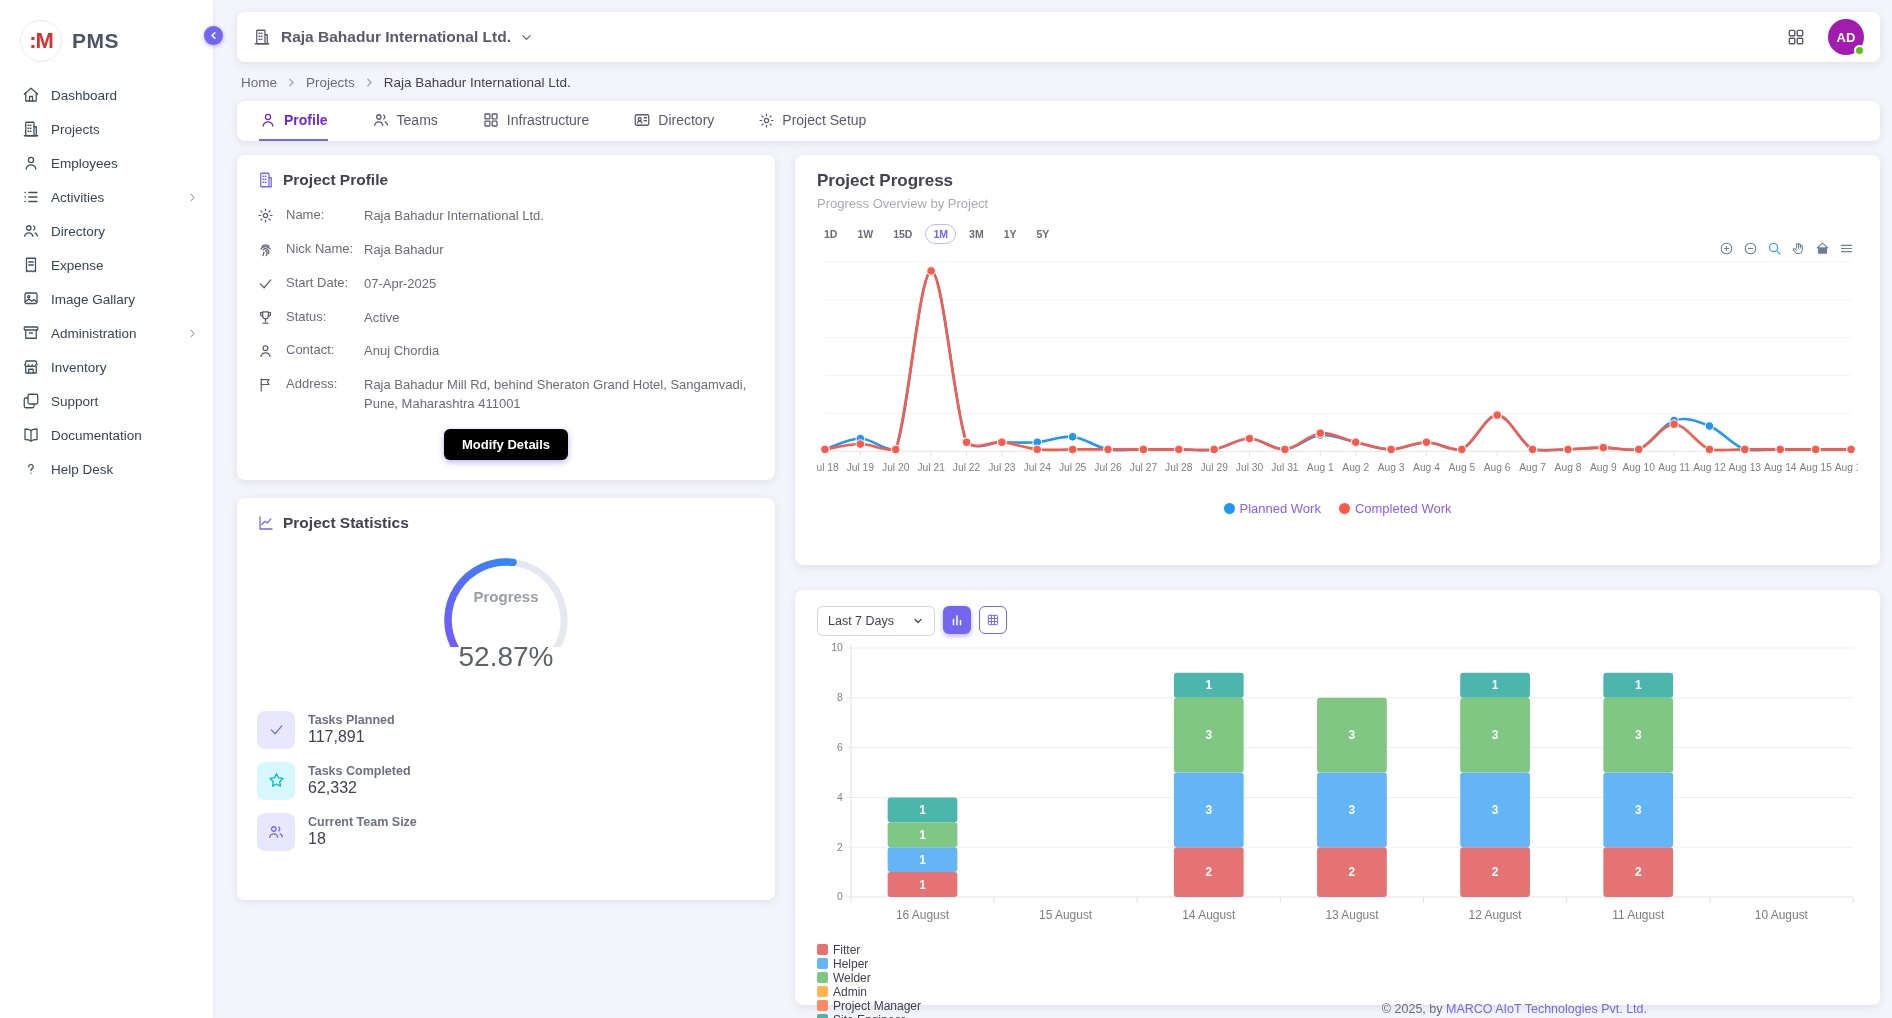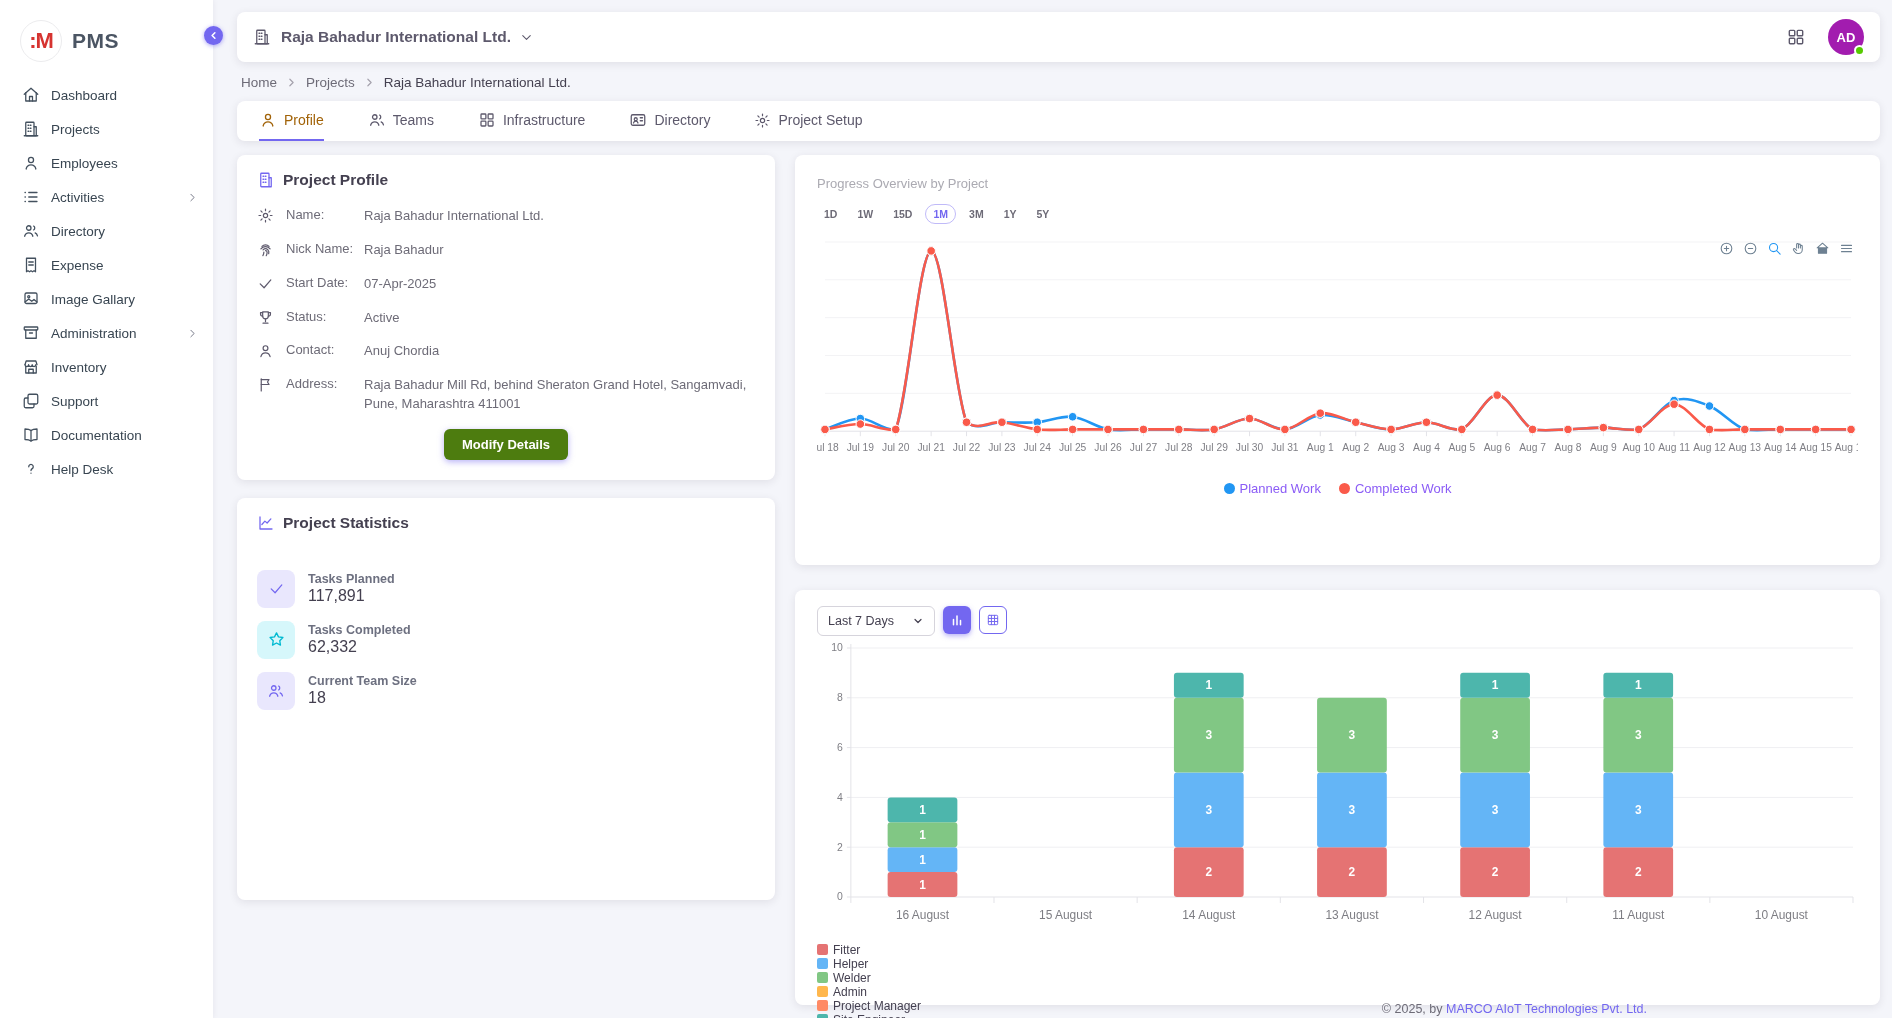--- a/index.html
+++ b/index.html
@@ -44,36 +44,36 @@
   .breadcrumb { display:flex; align-items:center; gap:8px; padding:13px 4px 11px 4px;
     font-size:13.5px; color:#6d6b77; }
   .breadcrumb .sep { color:#a5a2ad; display:flex; }
   .breadcrumb .crumb { cursor:pointer; }
   .breadcrumb .last { color:#444050; }
 
   .tabsbar { height:40px; display:flex; align-items:stretch; gap:44px; padding:0 22px; }
   .tab { display:flex; align-items:center; gap:7px; font-size:14px; color:#5d596c;
     border-bottom:2px solid transparent; cursor:pointer; }
   .tab .icn { display:flex; }
-  .tab.active { color:#a16207; border-bottom-color:#7367f0; font-weight:400; }
+  .tab.active { color:#6d28d9; border-bottom-color:#7367f0; font-weight:700; }
 
   .content { display:flex; gap:20px; margin-top:14px; }
   .col-left { width:538px; flex:none; }
   .col-right { flex:1; min-width:0; }
 
   
   .profile-card { min-height:305px; padding:16px 20px 20px; }
   .card-head { display:flex; align-items:flex-end; gap:8px; font-size:15.5px; font-weight:600; color:#444050; }
   .card-head .icn { color:#7367f0; display:flex; }
   .fields { margin-top:18px; }
   .field-row { display:flex; align-items:flex-start; margin-bottom:15px; font-size:13px; color:#6d6b77; }
   .field-row .icn { width:17px; color:#5d596c; margin-right:12px; display:flex; margin-top:0px; }
   .field-label { width:78px; flex:none; }
   .field-value { flex:1; line-height:1.45; color:#6d6b77; }
-  .modify-btn { display:block; margin:10px auto 0; background:#4d7c0f; color:#fff; border:none;
+  .modify-btn { display:block; margin:10px auto 0; background:#000000; color:#fff; border:none;
     font-size:13px; font-weight:600; padding:8px 18px; border-radius:6px; cursor:pointer;
     box-shadow:0 2px 6px rgba(115,103,240,.5); font-family:inherit; }
 
   
   .stats-card { height:402px; margin-top:18px; padding:16px 20px; position:relative; }
   .gauge-wrap { width:170px; margin:10px auto 0; text-align:center; position:relative; }
   .gauge-label { position:absolute; top:46px; left:0; right:0; text-align:center;
     font-size:15px; font-weight:600; color:#9a9ca6; }
   .gauge-value { font-size:28px; color:#5e6168; margin-top:-6px; }
   .stat-list { margin-top:38px; }
@@ -447,20 +447,36 @@
       <div class="card stats-card">
         <div class="card-head">
           <span class="icn" id="ps-icon">
               <svg width="18" height="18" viewBox="0 0 24 24" fill="none" stroke="currentColor" stroke-width="1.7" stroke-linecap="round" stroke-linejoin="round">
                 <path d="M4 4v16h16"></path>
                 <polyline points="6.5 14 10.5 9.5 13.5 12 18.5 6.5"></polyline>
               </svg>
             </span>
           <span>Project Statistics</span>
         </div>
+        <div class="gauge-wrap">
+          <div id="gauge-svg">
+              <svg width="170" height="105" viewBox="0 0 170 105">
+      <defs>
+                  <linearGradient id="ggrad" gradientUnits="userSpaceOnUse" x1="30" y1="95" x2="130" y2="15">
+        <stop offset="0" stop-color="#6e5ef6"></stop>
+                    <stop offset="1" stop-color="#2196f3"></stop>
+      </linearGradient>
+                </defs>
+      <path d="M 34.8 107.0 A 58 58 0 1 1 135.2 107.0" stroke="#e6e8f0" stroke-width="7" fill="none" stroke-linecap="round"></path>
+      <path d="M 34.8 107.0 A 58 58 0 0 1 92.0 20.4" stroke="url(#ggrad)" stroke-width="7.5" fill="none" stroke-linecap="round"></path>
+    </svg>
+            </div>
+          <div class="gauge-label">Progress</div>
+          <div class="gauge-value">52.87%</div>
+        </div>
         <div class="stat-list" id="stat-list">
             <div class="stat-row">
               <span class="stat-chip" style="background: rgb(233, 231, 253); color: rgb(115, 103, 240);">
                 <svg width="17" height="17" viewBox="0 0 24 24" fill="none" stroke="currentColor" stroke-width="1.7" stroke-linecap="round" stroke-linejoin="round">
                   <polyline points="4.5 12.5 10 18 19.5 7"></polyline>
                 </svg>
               </span>
               <div class="stat-texts">
                 <div class="s-label">Tasks Planned</div>
                 <div class="s-value">117,891</div>
@@ -489,20 +505,21 @@
                 <div class="s-label">Current Team Size</div>
                 <div class="s-value">18</div>
               </div>
             </div>
           </div>
       </div>
     </div>
 
     <div class="col-right">
       <div class="card progress-card">
+        <div class="card-title">Project Progress</div>
         <div class="card-sub">Progress Overview by Project</div>
         <div class="pills" id="range-pills">
             <span class="pill">1D</span>
             <span class="pill">1W</span>
             <span class="pill">15D</span>
             <span class="pill active">1M</span>
             <span class="pill">3M</span>
             <span class="pill">1Y</span>
             <span class="pill">5Y</span>
           </div>

